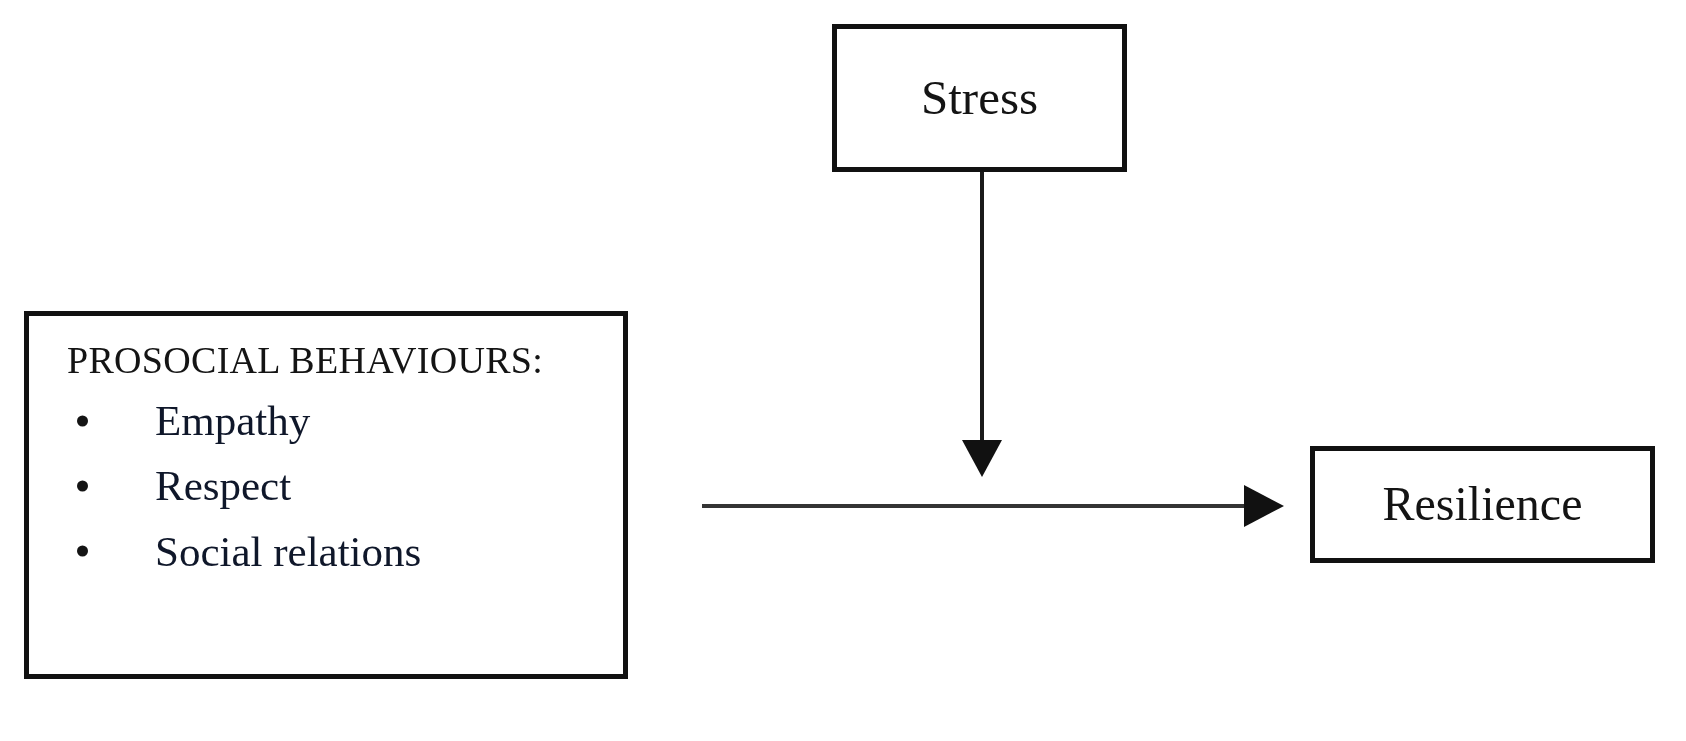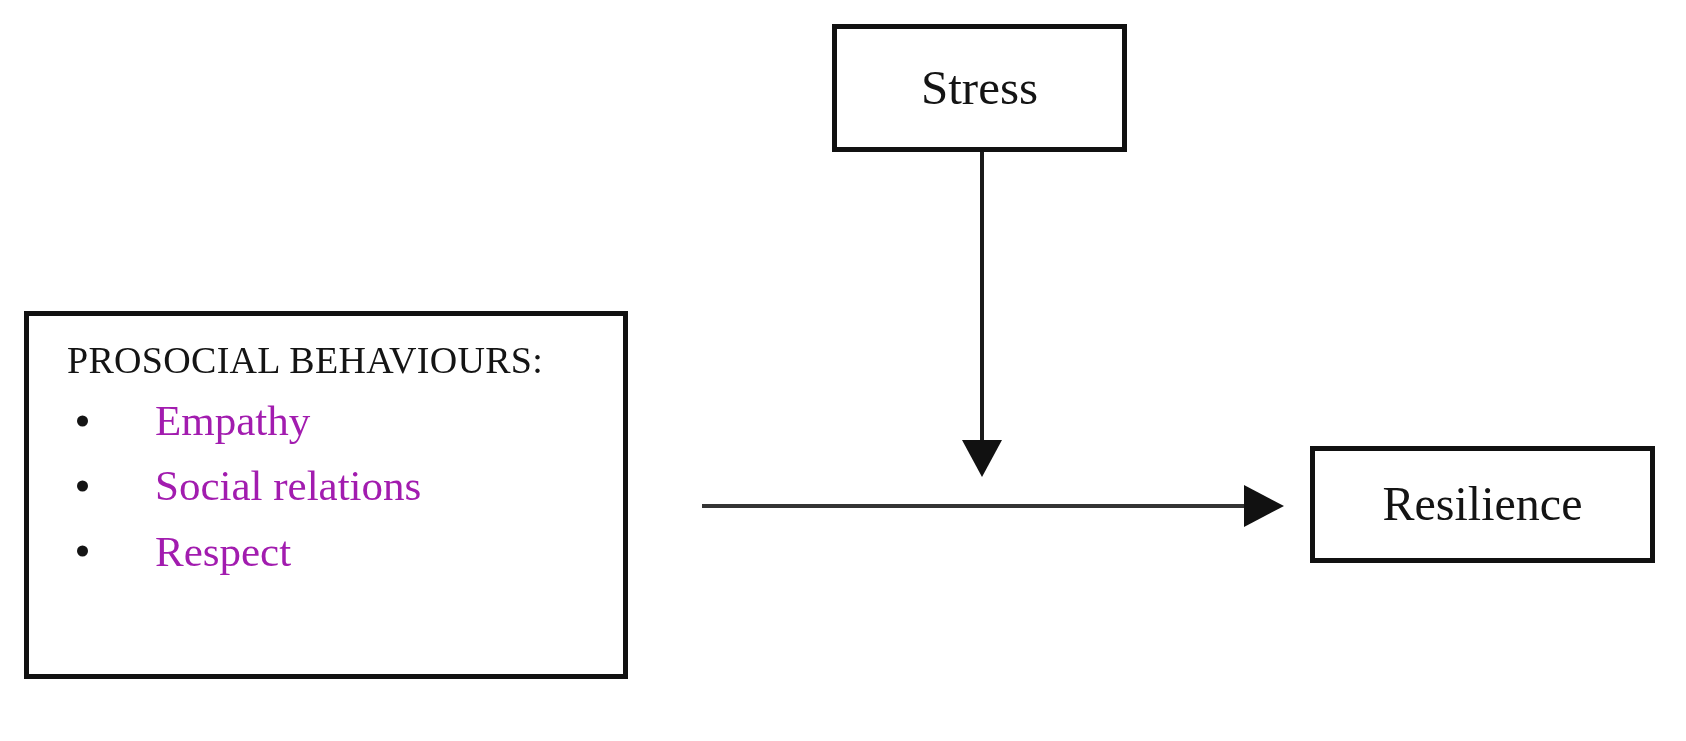--- a/index.html
+++ b/index.html
@@ -36,21 +36,21 @@
     color: #141414;
     line-height: 1.1;
     white-space: nowrap;
   }
 
   
   #stress-box {
     left: 832px;
     top: 24px;
     width: 295px;
-    height: 128px;
+    height: 148px;
   }
   #stress-box .node-label {
     font-size: 49px;
   }
 
   
   #resilience-box {
     left: 1310px;
     top: 446px;
     width: 345px;
@@ -79,21 +79,21 @@
   }
   #prosocial-list {
     list-style: none;
     margin: 0;
     padding: 0;
   }
   #prosocial-list li {
     position: relative;
     font-size: 43px;
     line-height: 1.52;
-    color: #a21caf;
+    color: #0f172a;
     padding-left: 126px;
     white-space: nowrap;
   }
   #prosocial-list li .bullet-dot {
     position: absolute;
     left: 48px;
     top: 50%;
     transform: translateY(-50%);
     width: 11px;
     height: 11px;
@@ -139,22 +139,22 @@
 
   <div class="node-box" id="prosocial-box">
     <div id="prosocial-title">PROSOCIAL BEHAVIOURS:</div>
     <ul id="prosocial-list">
       <li>
         <span class="bullet-dot"></span>
         <span>Empathy</span>
       </li>
       <li>
         <span class="bullet-dot"></span>
-        <span>Social relations</span>
+        <span>Respect</span>
       </li>
       <li>
         <span class="bullet-dot"></span>
-        <span>Respect</span>
+        <span>Social relations</span>
       </li>
     </ul>
   </div>
 
 </div>
 
 </body></html>

